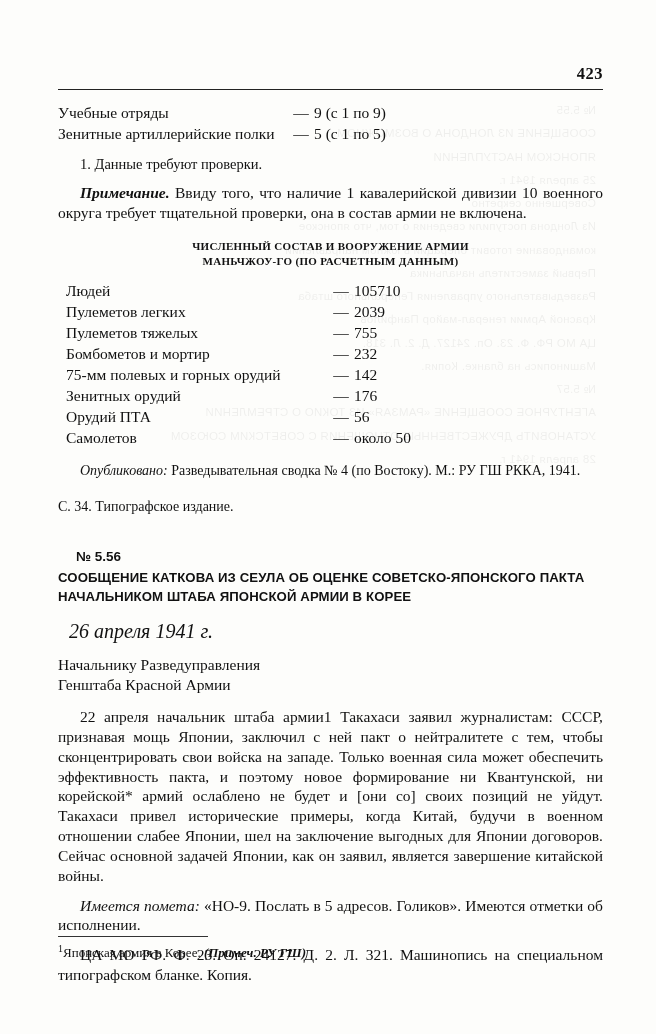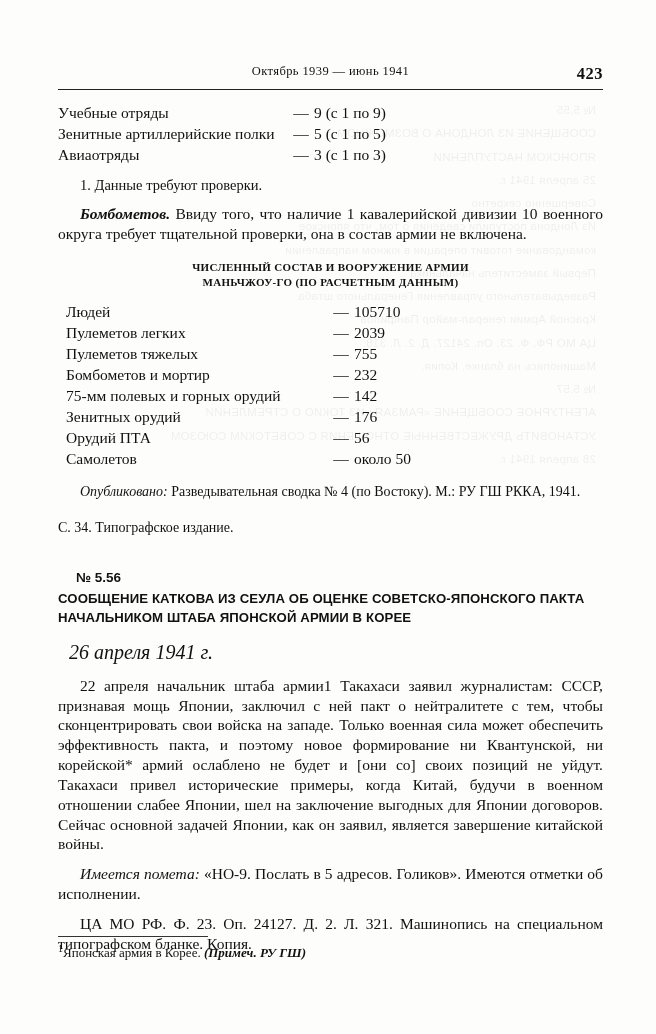--- a/index.html
+++ b/index.html
@@ -186,48 +186,42 @@
     <div>Машинопись на бланке. Копия.</div>
     <div>№ 5.57</div>
     <div>АГЕНТУРНОЕ СООБЩЕНИЕ «РАМЗАЯ» ИЗ ТОКИО О СТРЕМЛЕНИИ</div>
     <div>УСТАНОВИТЬ ДРУЖЕСТВЕННЫЕ ОТНОШЕНИЯ С СОВЕТСКИМ СОЮЗОМ</div>
     <div>28 апреля 1941 г.</div>
   </div>
 
   <div class="content">
 
     <div class="runhead">
-      <div class="center">Октябрь 1939 — июнь 1941</div>
       <div class="pageno">423</div>
     </div>
     <hr class="rule">
 
     <table class="lines t1">
       <tbody>
         <tr>
           <td class="label">Учебные отряды</td>
           <td class="dash">—</td>
           <td class="val">9 (с 1 по 9)</td>
         </tr>
         <tr>
           <td class="label">Зенитные артиллерийские полки</td>
           <td class="dash">—</td>
           <td class="val">5 (с 1 по 5)</td>
         </tr>
-        <tr>
-          <td class="label">Авиаотряды</td>
-          <td class="dash">—</td>
-          <td class="val">3 (с 1 по 3)</td>
-        </tr>
       </tbody>
     </table>
 
     <p class="note">1. Данные требуют проверки.</p>
 
-    <p class="para"><span class="it bold">Бомбометов.</span><span> Ввиду того, что наличие 1 кавалерийской дивизии 10 военного округа требует тщательной проверки, она в состав армии не включена.</span></p>
+    <p class="para"><span class="it bold">Примечание.</span><span> Ввиду того, что наличие 1 кавалерийской дивизии 10 военного округа требует тщательной проверки, она в состав армии не включена.</span></p>
 
     <div class="heading-block">
       <div class="l1">ЧИСЛЕННЫЙ СОСТАВ И ВООРУЖЕНИЕ АРМИИ</div>
       <div class="l2">МАНЬЧЖОУ-ГО (ПО РАСЧЕТНЫМ ДАННЫМ)</div>
     </div>
 
     <table class="lines t2">
       <tbody>
         <tr>
           <td class="label">Людей</td>
@@ -273,20 +267,24 @@
     </table>
 
     <p class="src"><span class="it">Опубликовано:</span><span> Разведывательная сводка № 4 (по Востоку). М.: РУ ГШ РККА, 1941.</span></p>
     <p class="src2">С. 34. Типографское издание.</p>
 
     <div class="docnum">№ 5.56</div>
     <div class="doctitle">СООБЩЕНИЕ КАТКОВА ИЗ СЕУЛА ОБ ОЦЕНКЕ СОВЕТСКО-ЯПОНСКОГО ПАКТА НАЧАЛЬНИКОМ ШТАБА ЯПОНСКОЙ АРМИИ В КОРЕЕ</div>
 
     <div class="docdate">26 апреля 1941 г.</div>
 
+    <div class="addressee">
+      <div>Начальнику Разведуправления</div>
+      <div>Генштаба Красной Армии</div>
+    </div>
 
     <p class="para">22 апреля начальник штаба армии1 Такахаси заявил журналистам: СССР, признавая мощь Японии, заключил с ней пакт о нейтралитете с тем, чтобы сконцентрировать свои войска на западе. Только военная сила может обеспечить эффективность пакта, и поэтому новое формирование ни Квантунской, ни корейской* армий ослаблено не будет и [они со] своих позиций не уйдут. Такахаси привел исторические примеры, когда Китай, будучи в военном отношении слабее Японии, шел на заключение выгодных для Японии договоров. Сейчас основной задачей Японии, как он заявил, является завершение китайской войны.</p>
 
     <p class="para"><span class="it">Имеется помета:</span><span> «НО-9. Послать в 5 адресов. Голиков». Имеются отметки об исполнении.</span></p>
 
     <p class="para">ЦА МО РФ. Ф. 23. Оп. 24127. Д. 2. Л. 321. Машинопись на специальном типографском бланке. Копия.</p>
 
   </div>
 
   <div class="footnote-wrap">

